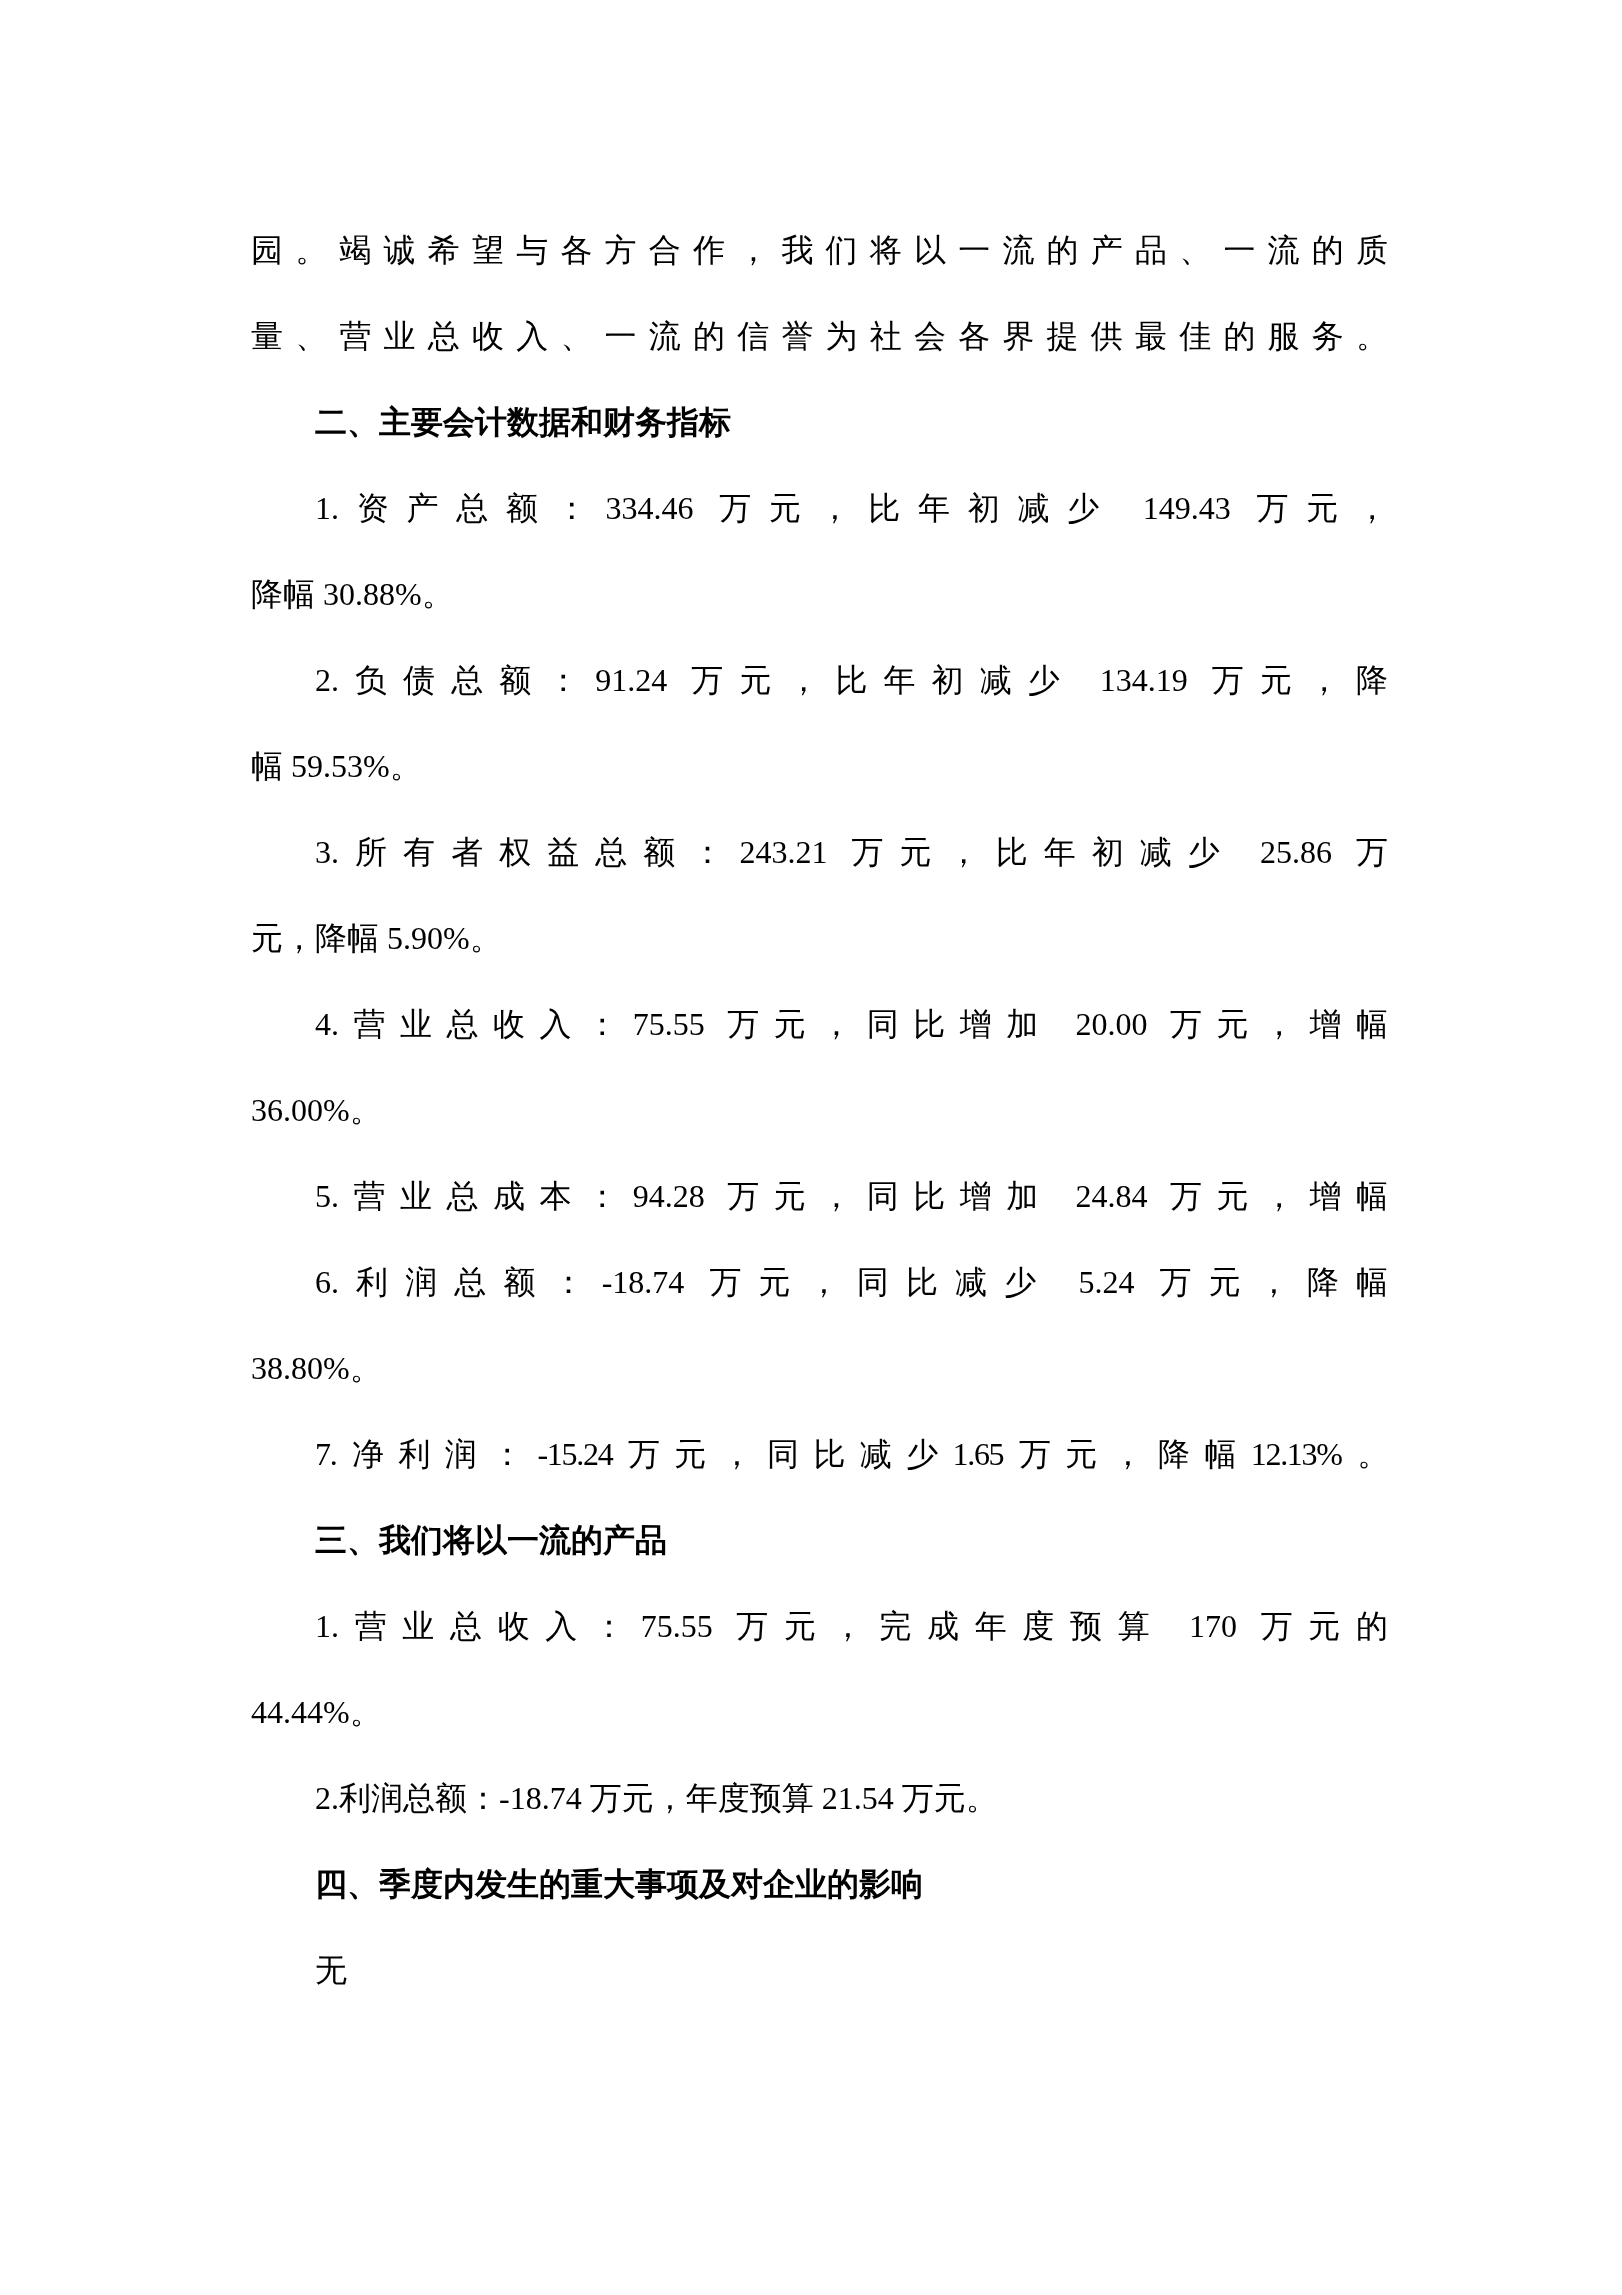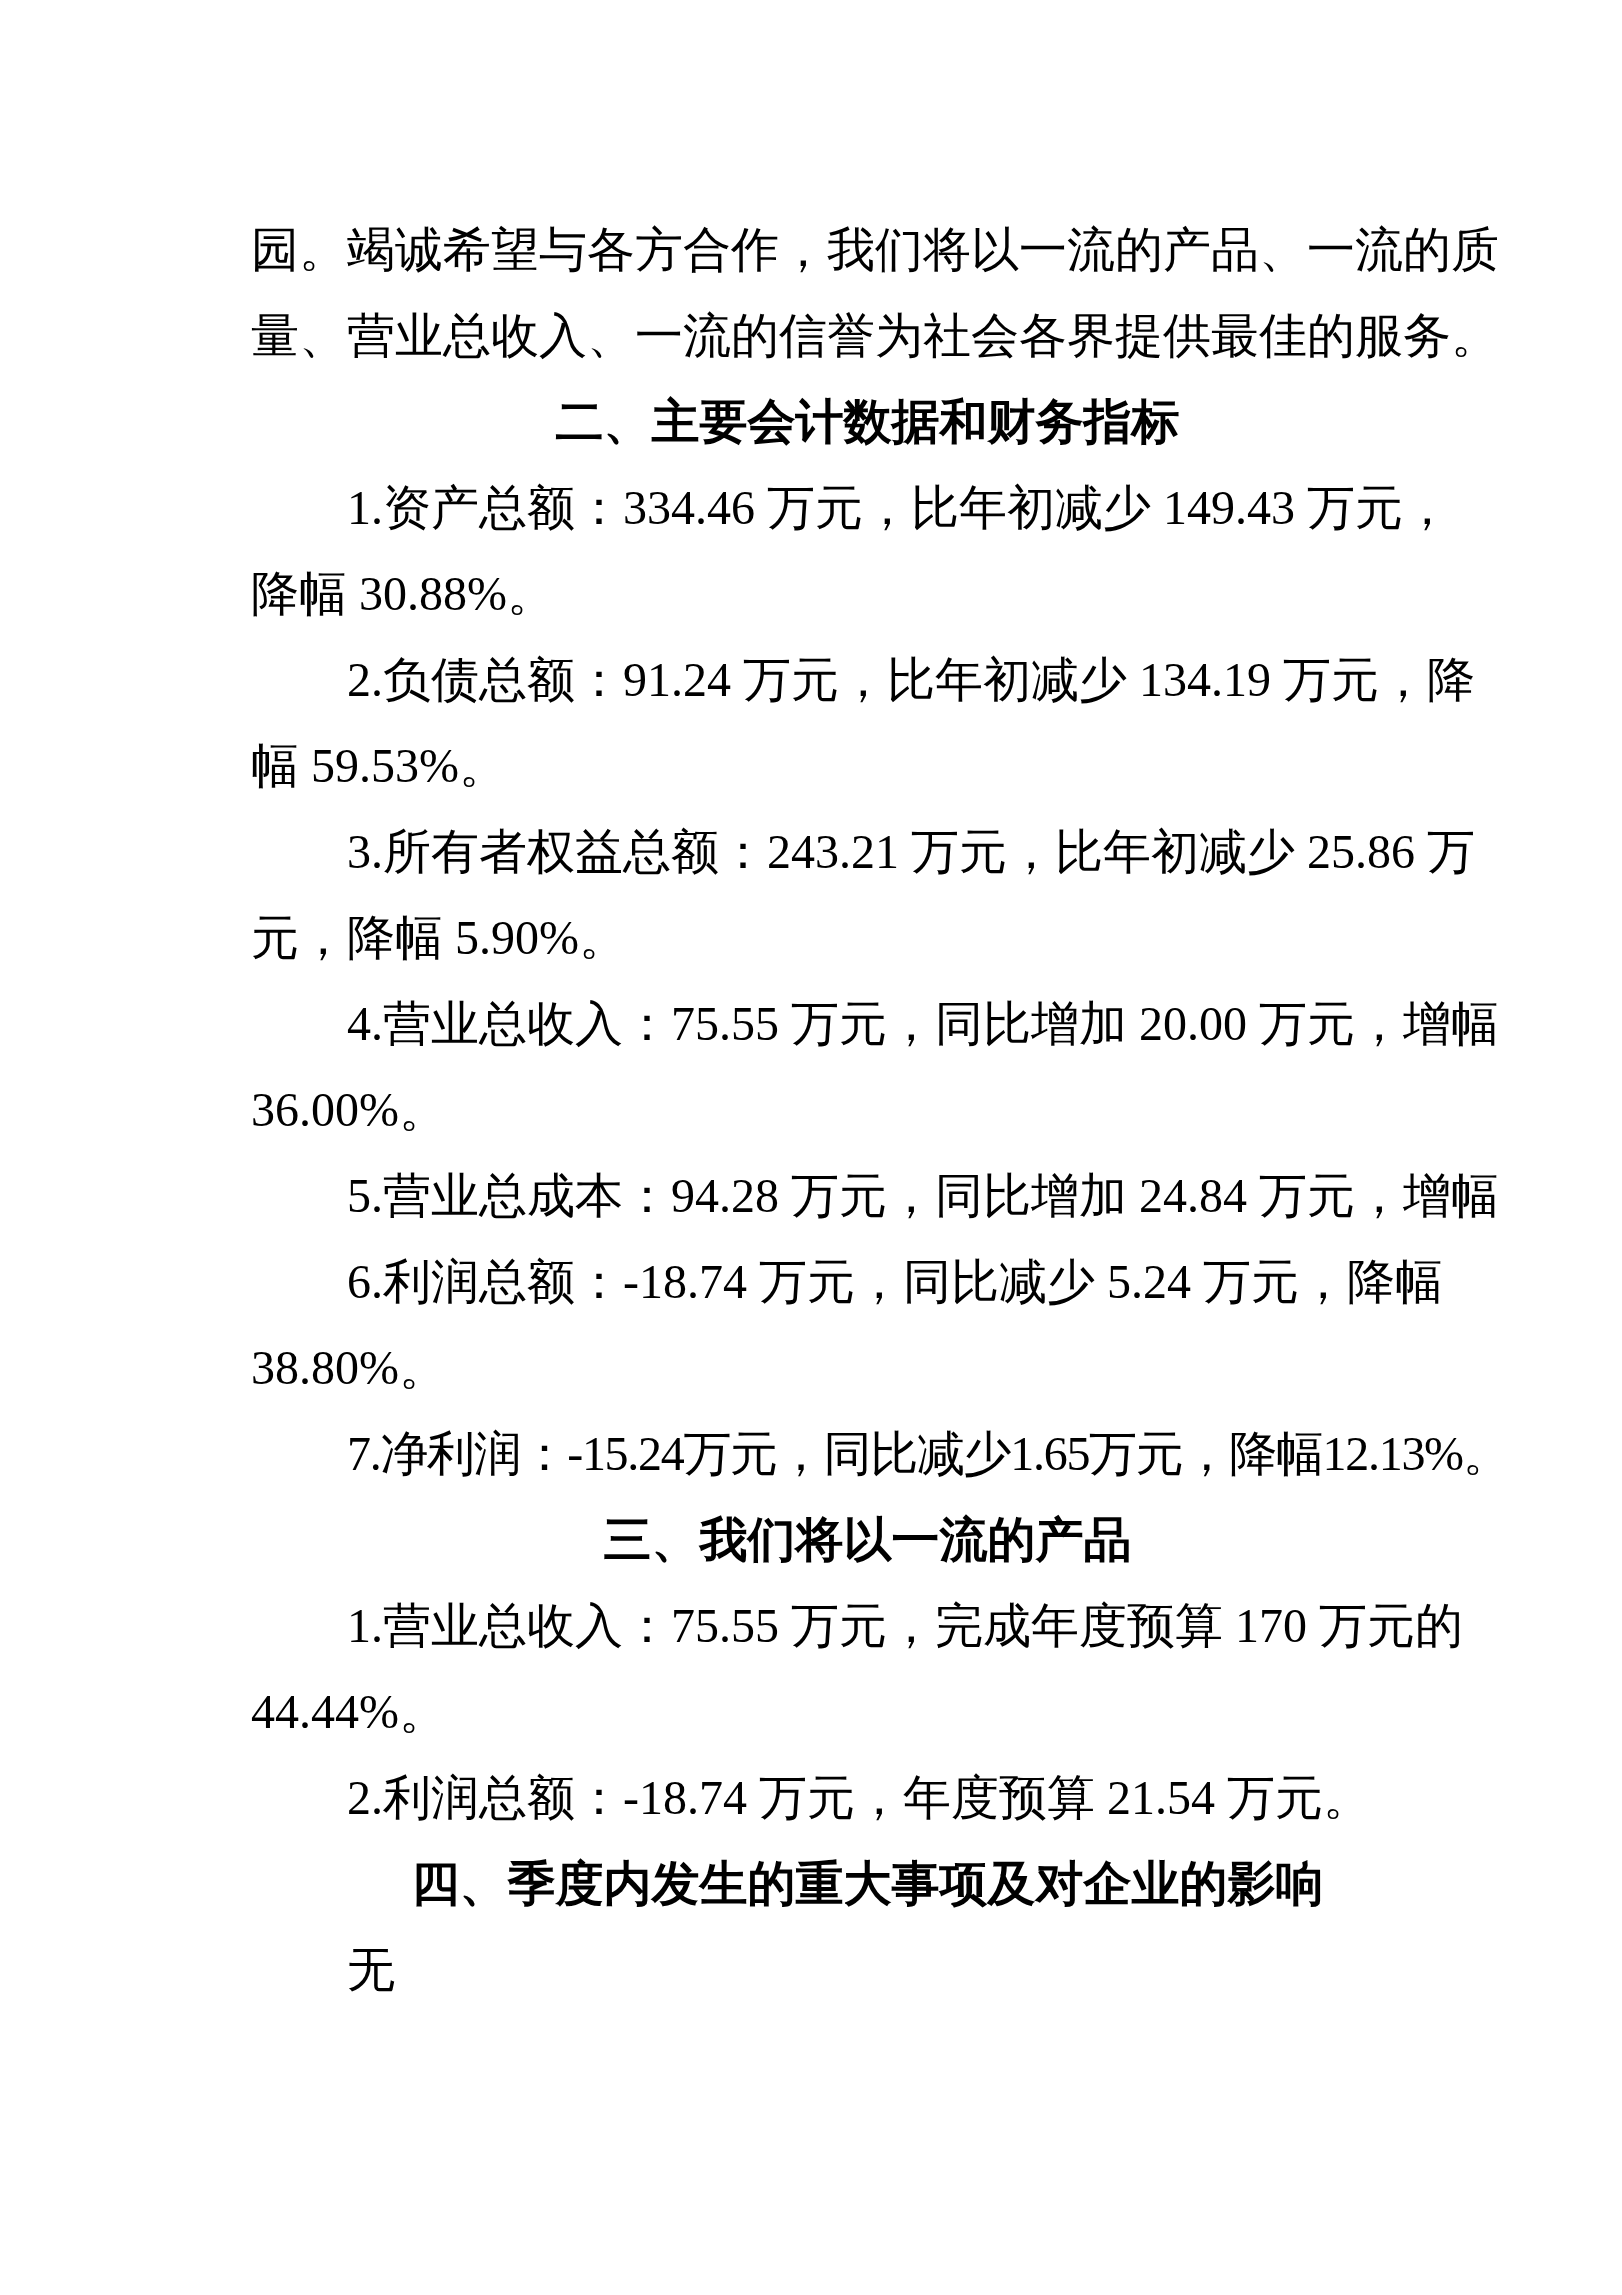--- a/index.html
+++ b/index.html
@@ -18,30 +18,29 @@
   }
   .content {
     position: absolute;
     left: 251px;
     top: 207px;
     width: 1137px;
   }
   .line {
     height: 86px;
     line-height: 86px;
-    font-size: 48px;
+    font-size: 32px;
     white-space: nowrap;
     text-align: left;
   }
   .indent {
     text-indent: 2em;
   }
   .heading {
     font-weight: bold;
-    text-align: center;
   }
   .justify {
     text-align: justify;
     text-align-last: justify;
   }
   .compress {
     letter-spacing: -1.3px;
   }
 </style>
 </head>

